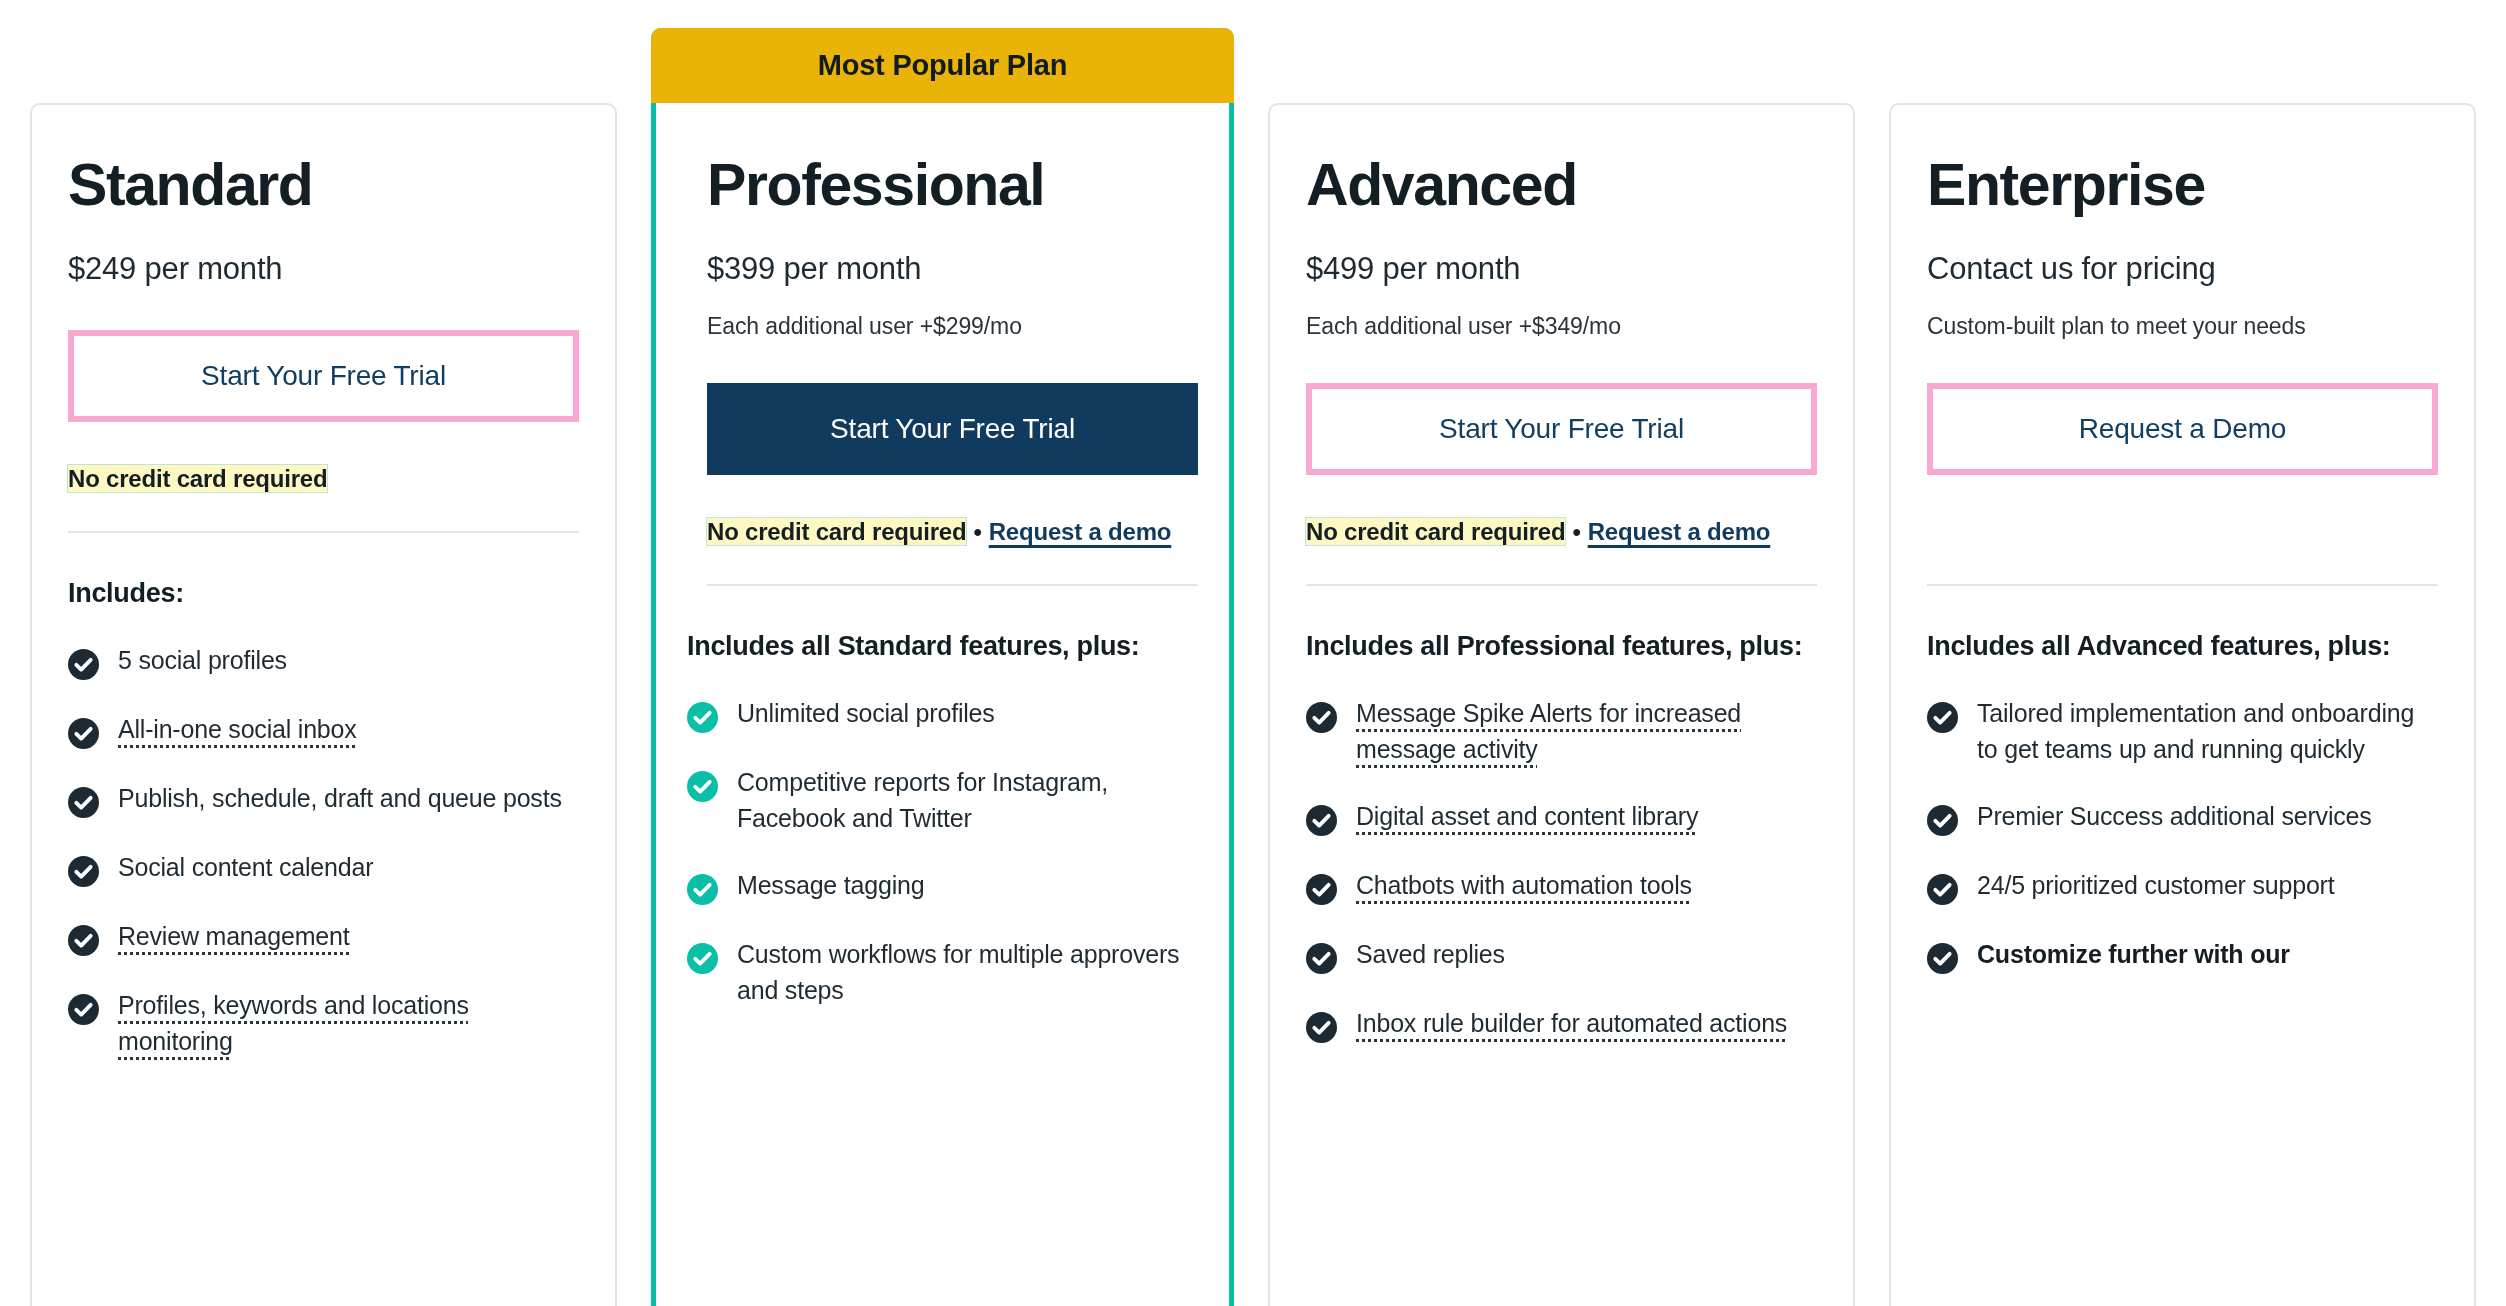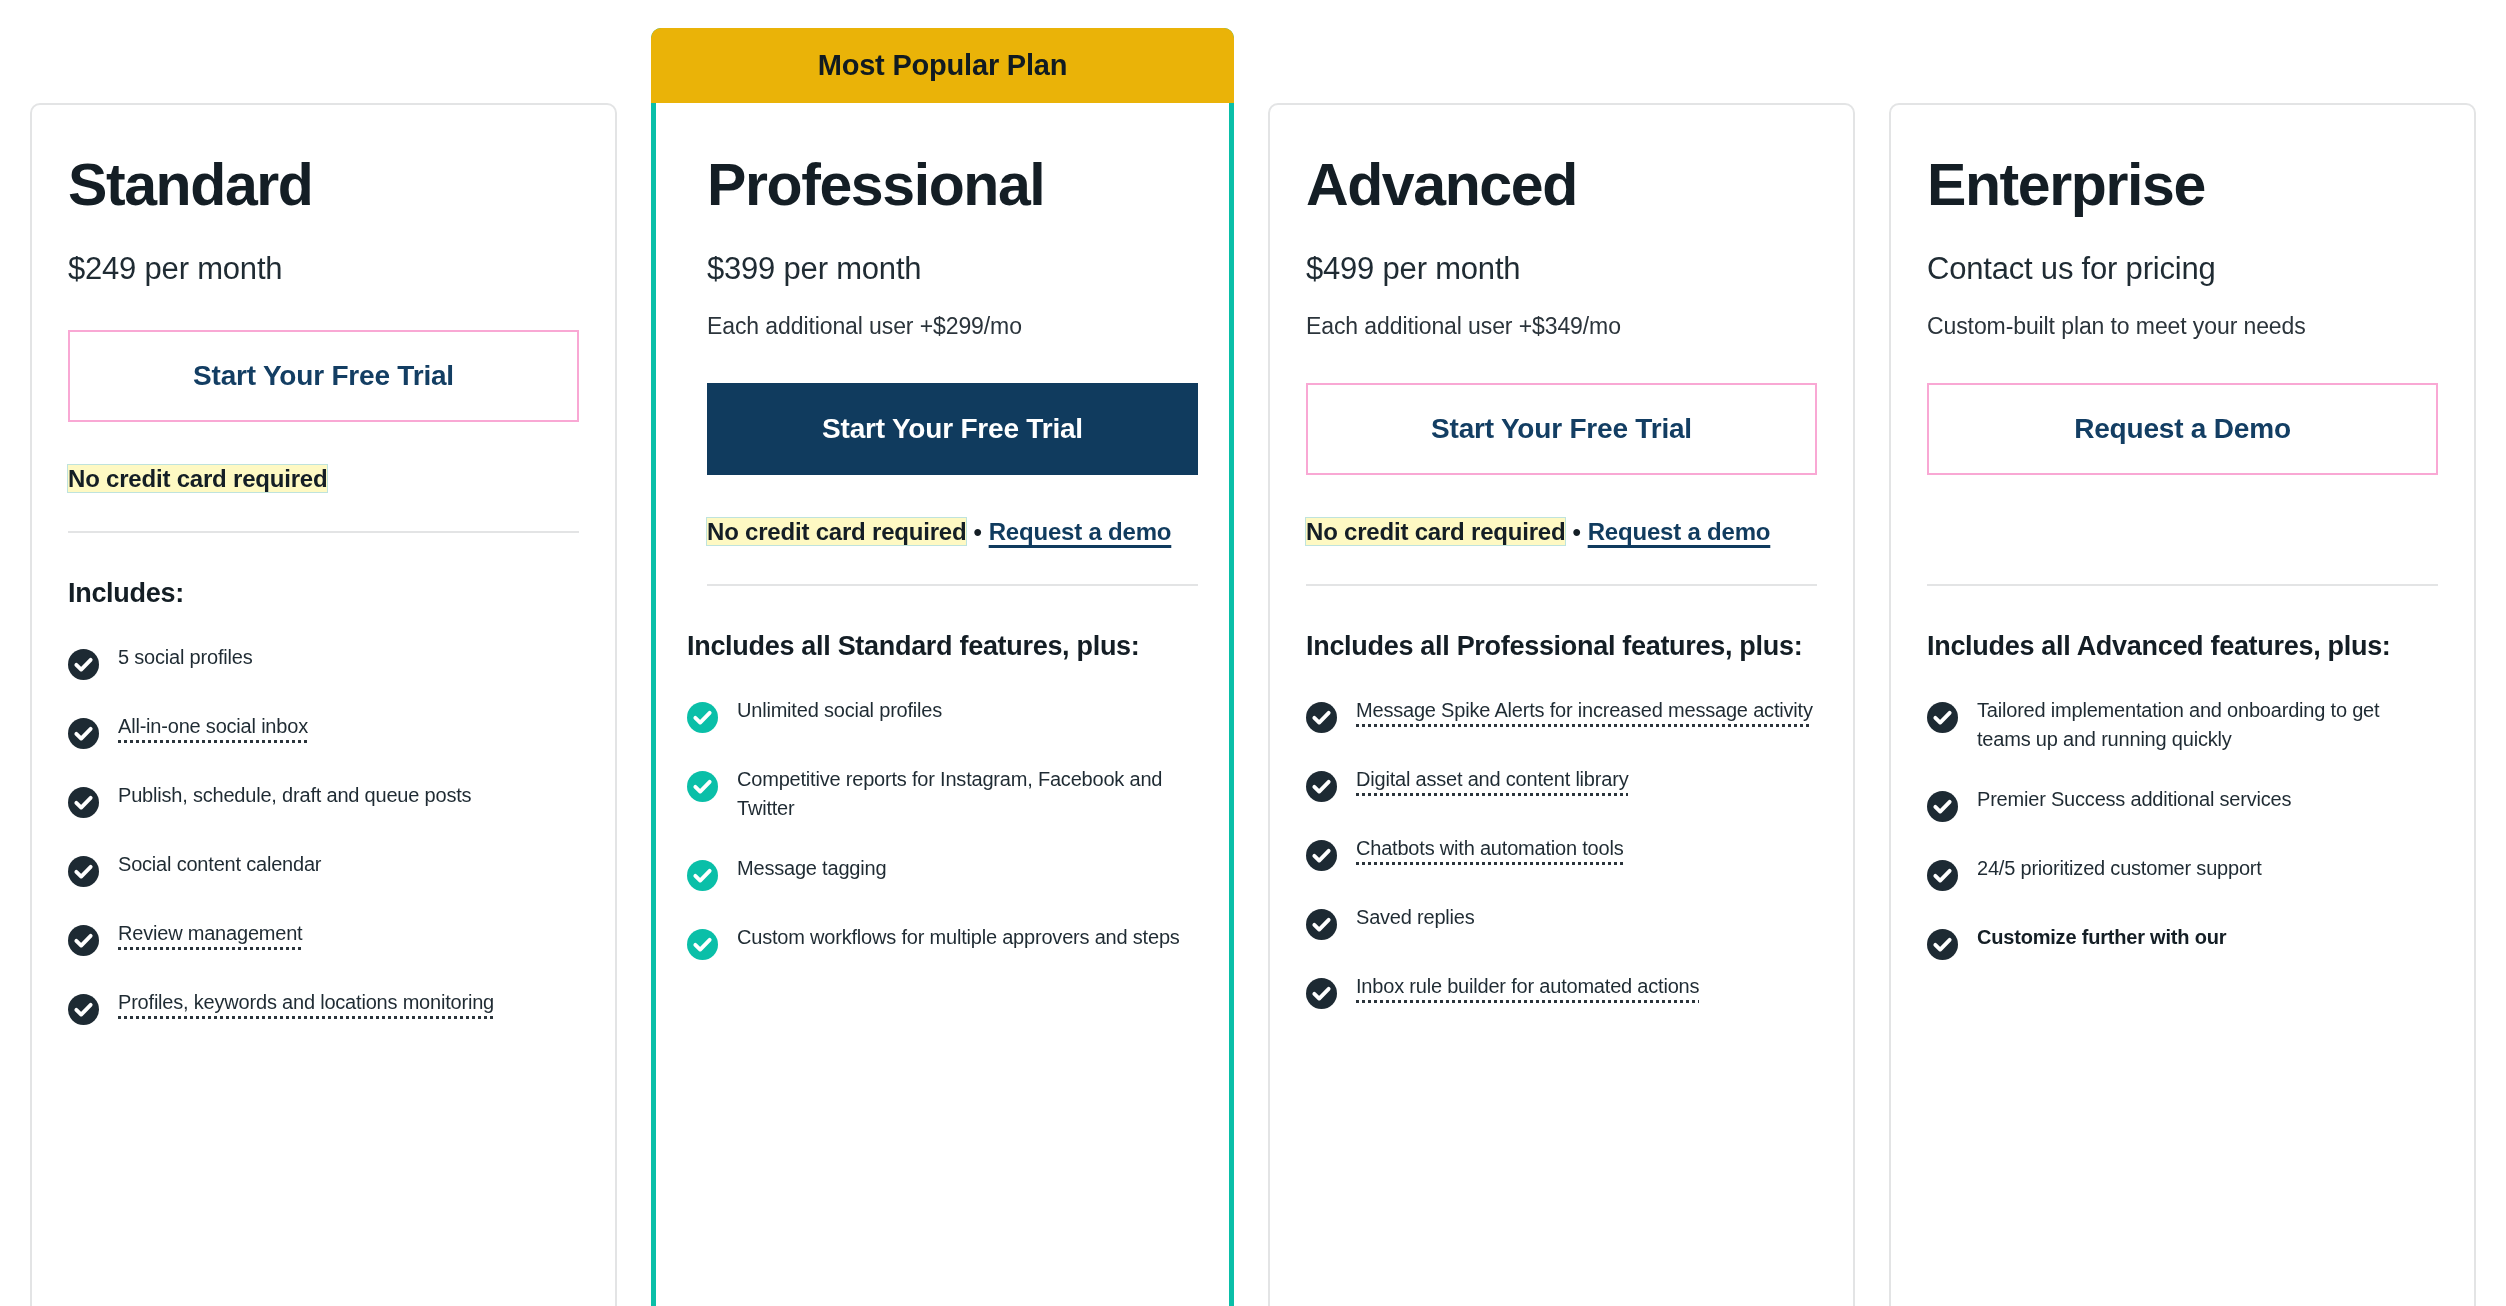--- a/index.html
+++ b/index.html
@@ -81,25 +81,25 @@
     letter-spacing:-0.1px;
   }
 
   
   .cta-button {
     display:flex;
     align-items:center;
     justify-content:center;
     margin-top:43px;
     height:92px;
-    border:2px solid #f9a8d4;
+    border:6px solid #f9a8d4;
     background:#ffffff;
     color:#133e63;
     font-size:28px;
-    font-weight:bold;
+    font-weight:normal;
     letter-spacing:-0.2px;
     cursor:pointer;
   }
   .cta-button.filled {
     background:#103b5e;
     border-color:#103b5e;
     color:#ffffff;
   }
 
   .cta-note {
@@ -152,21 +152,21 @@
   }
 
   .check-icon {
     flex:0 0 auto;
     width:31px; height:31px;
     margin-top:6px;
   }
   .check-icon svg { display:block; width:31px; height:31px; }
 
   .feature-text {
-    font-size:20px;
+    font-size:25px;
     line-height:1.42;
     color:#1f2b33;
     letter-spacing:-0.2px;
   }
   .feature-text.dotted {
     text-decoration:underline dotted #2b343b;
     text-decoration-thickness:2.5px;
     text-underline-offset:7px;
   }
   .feature-text.partial-bold {

